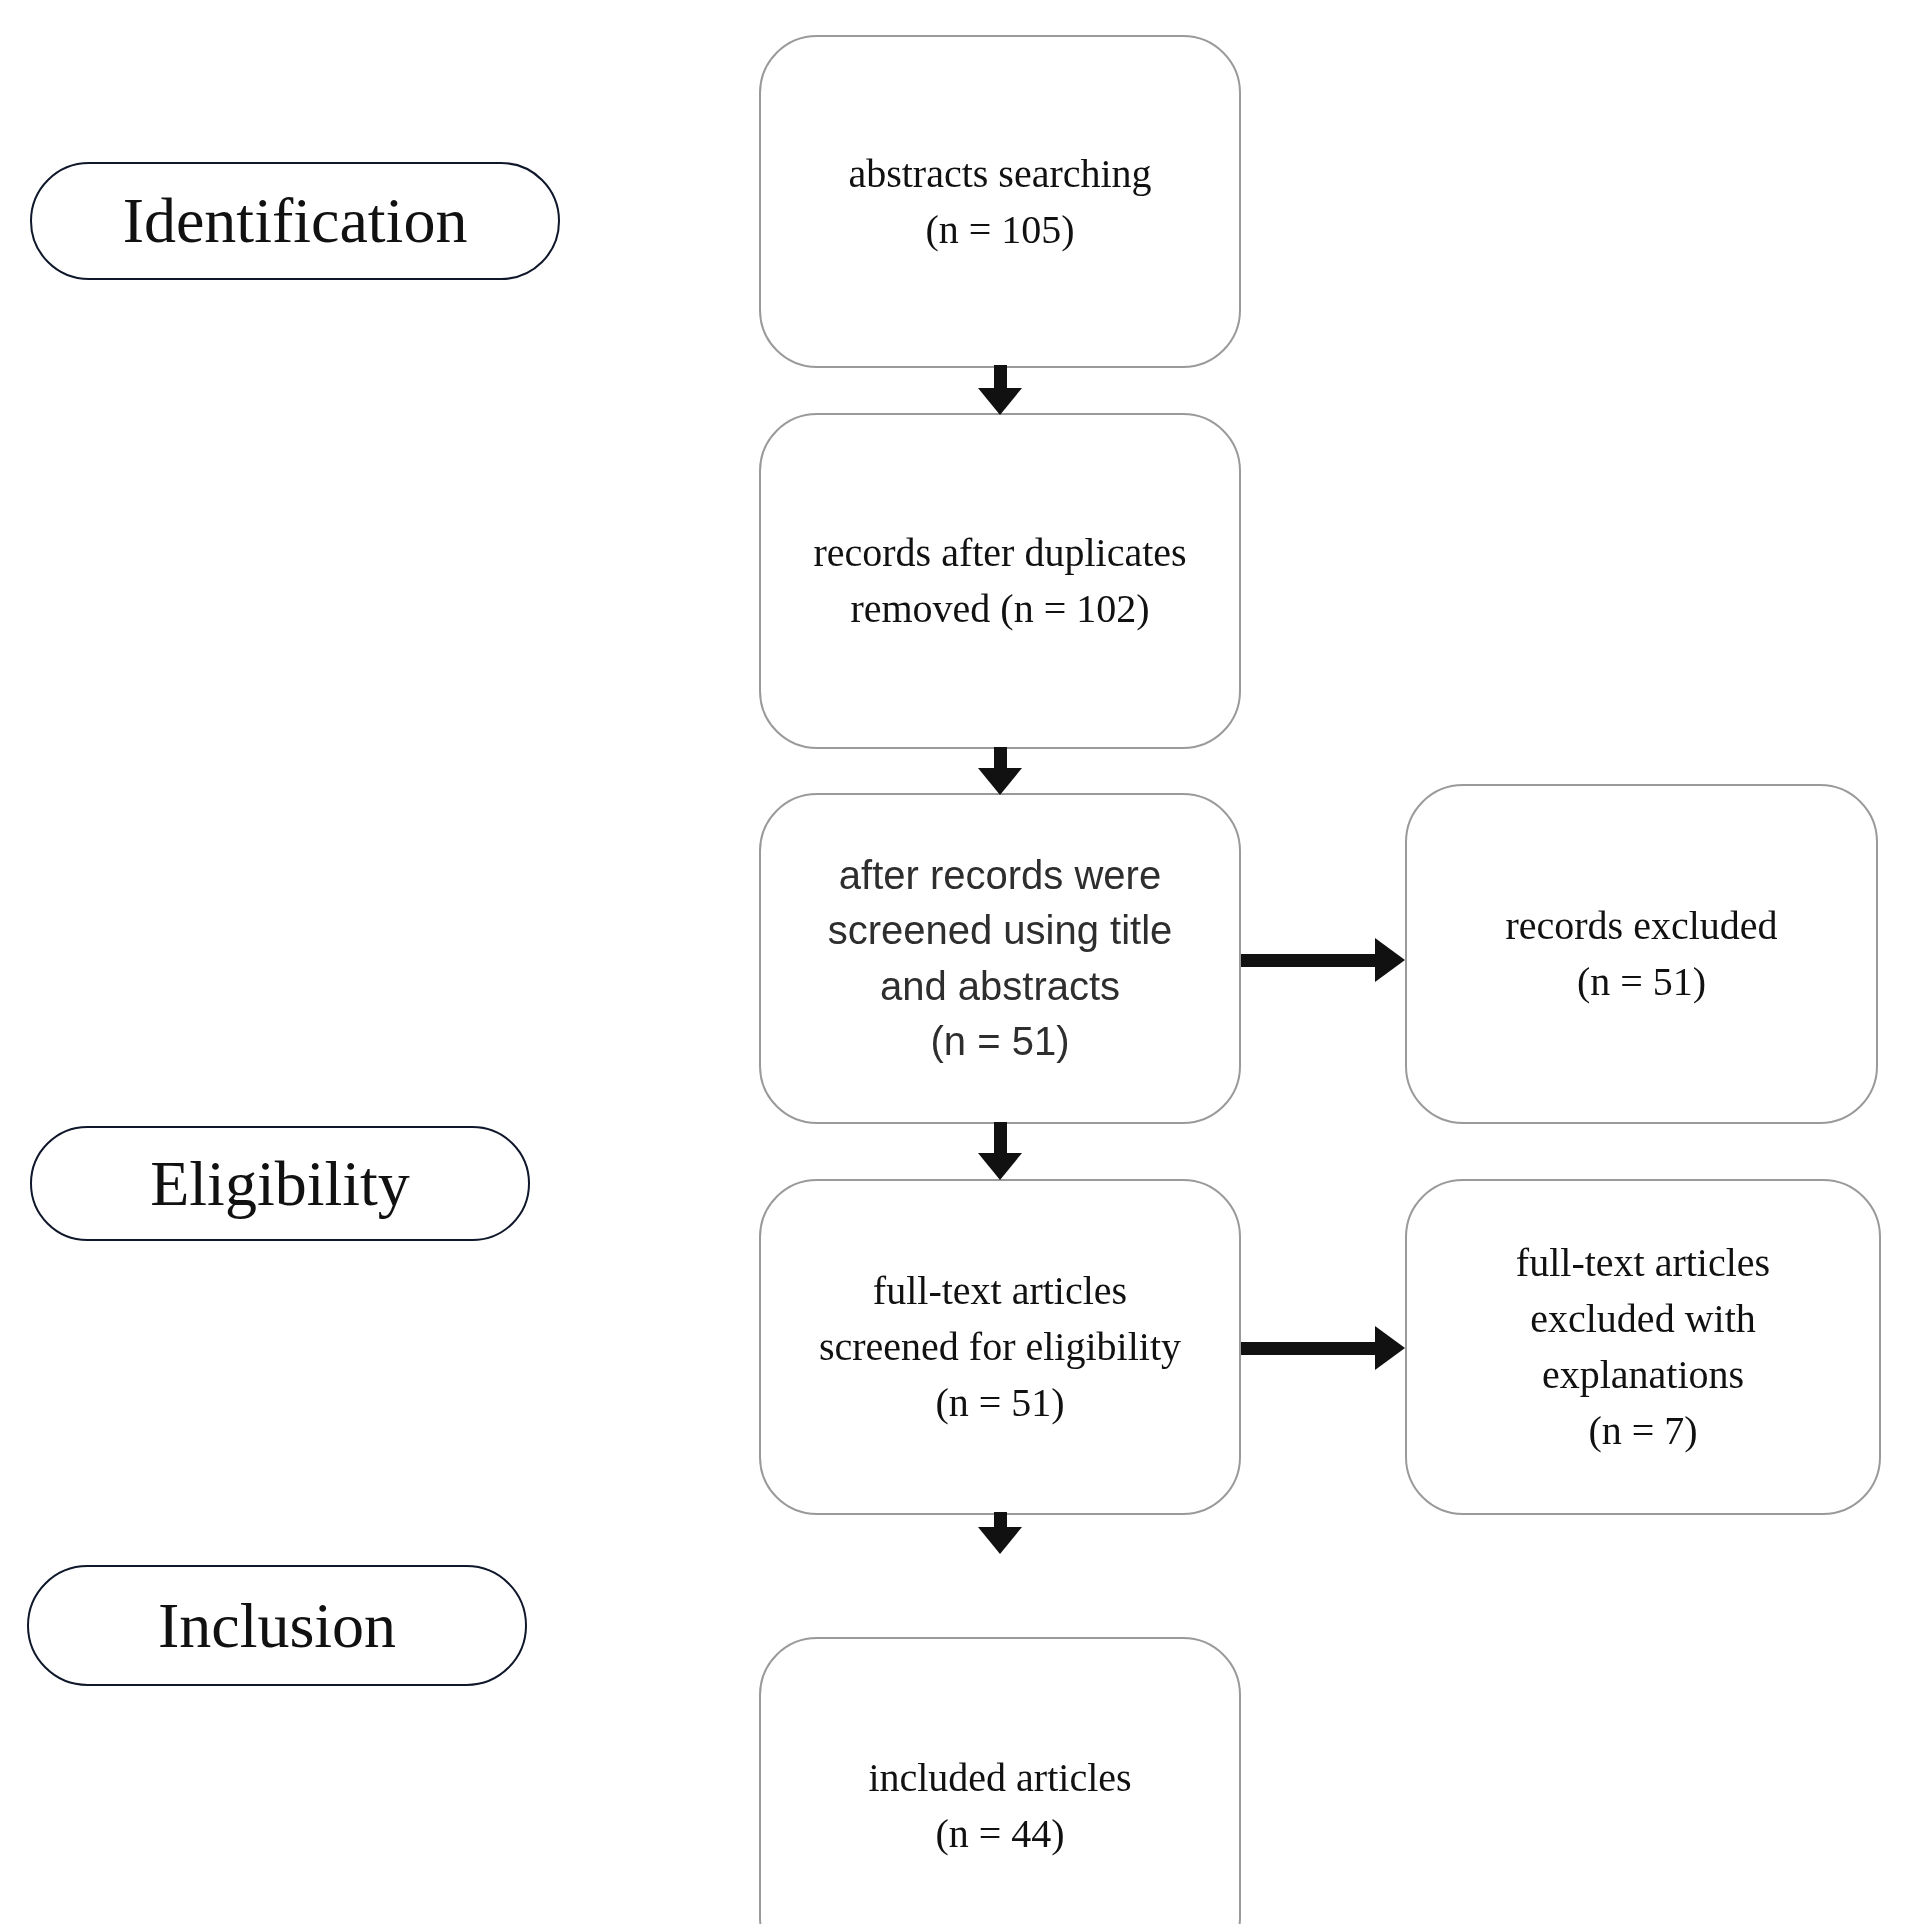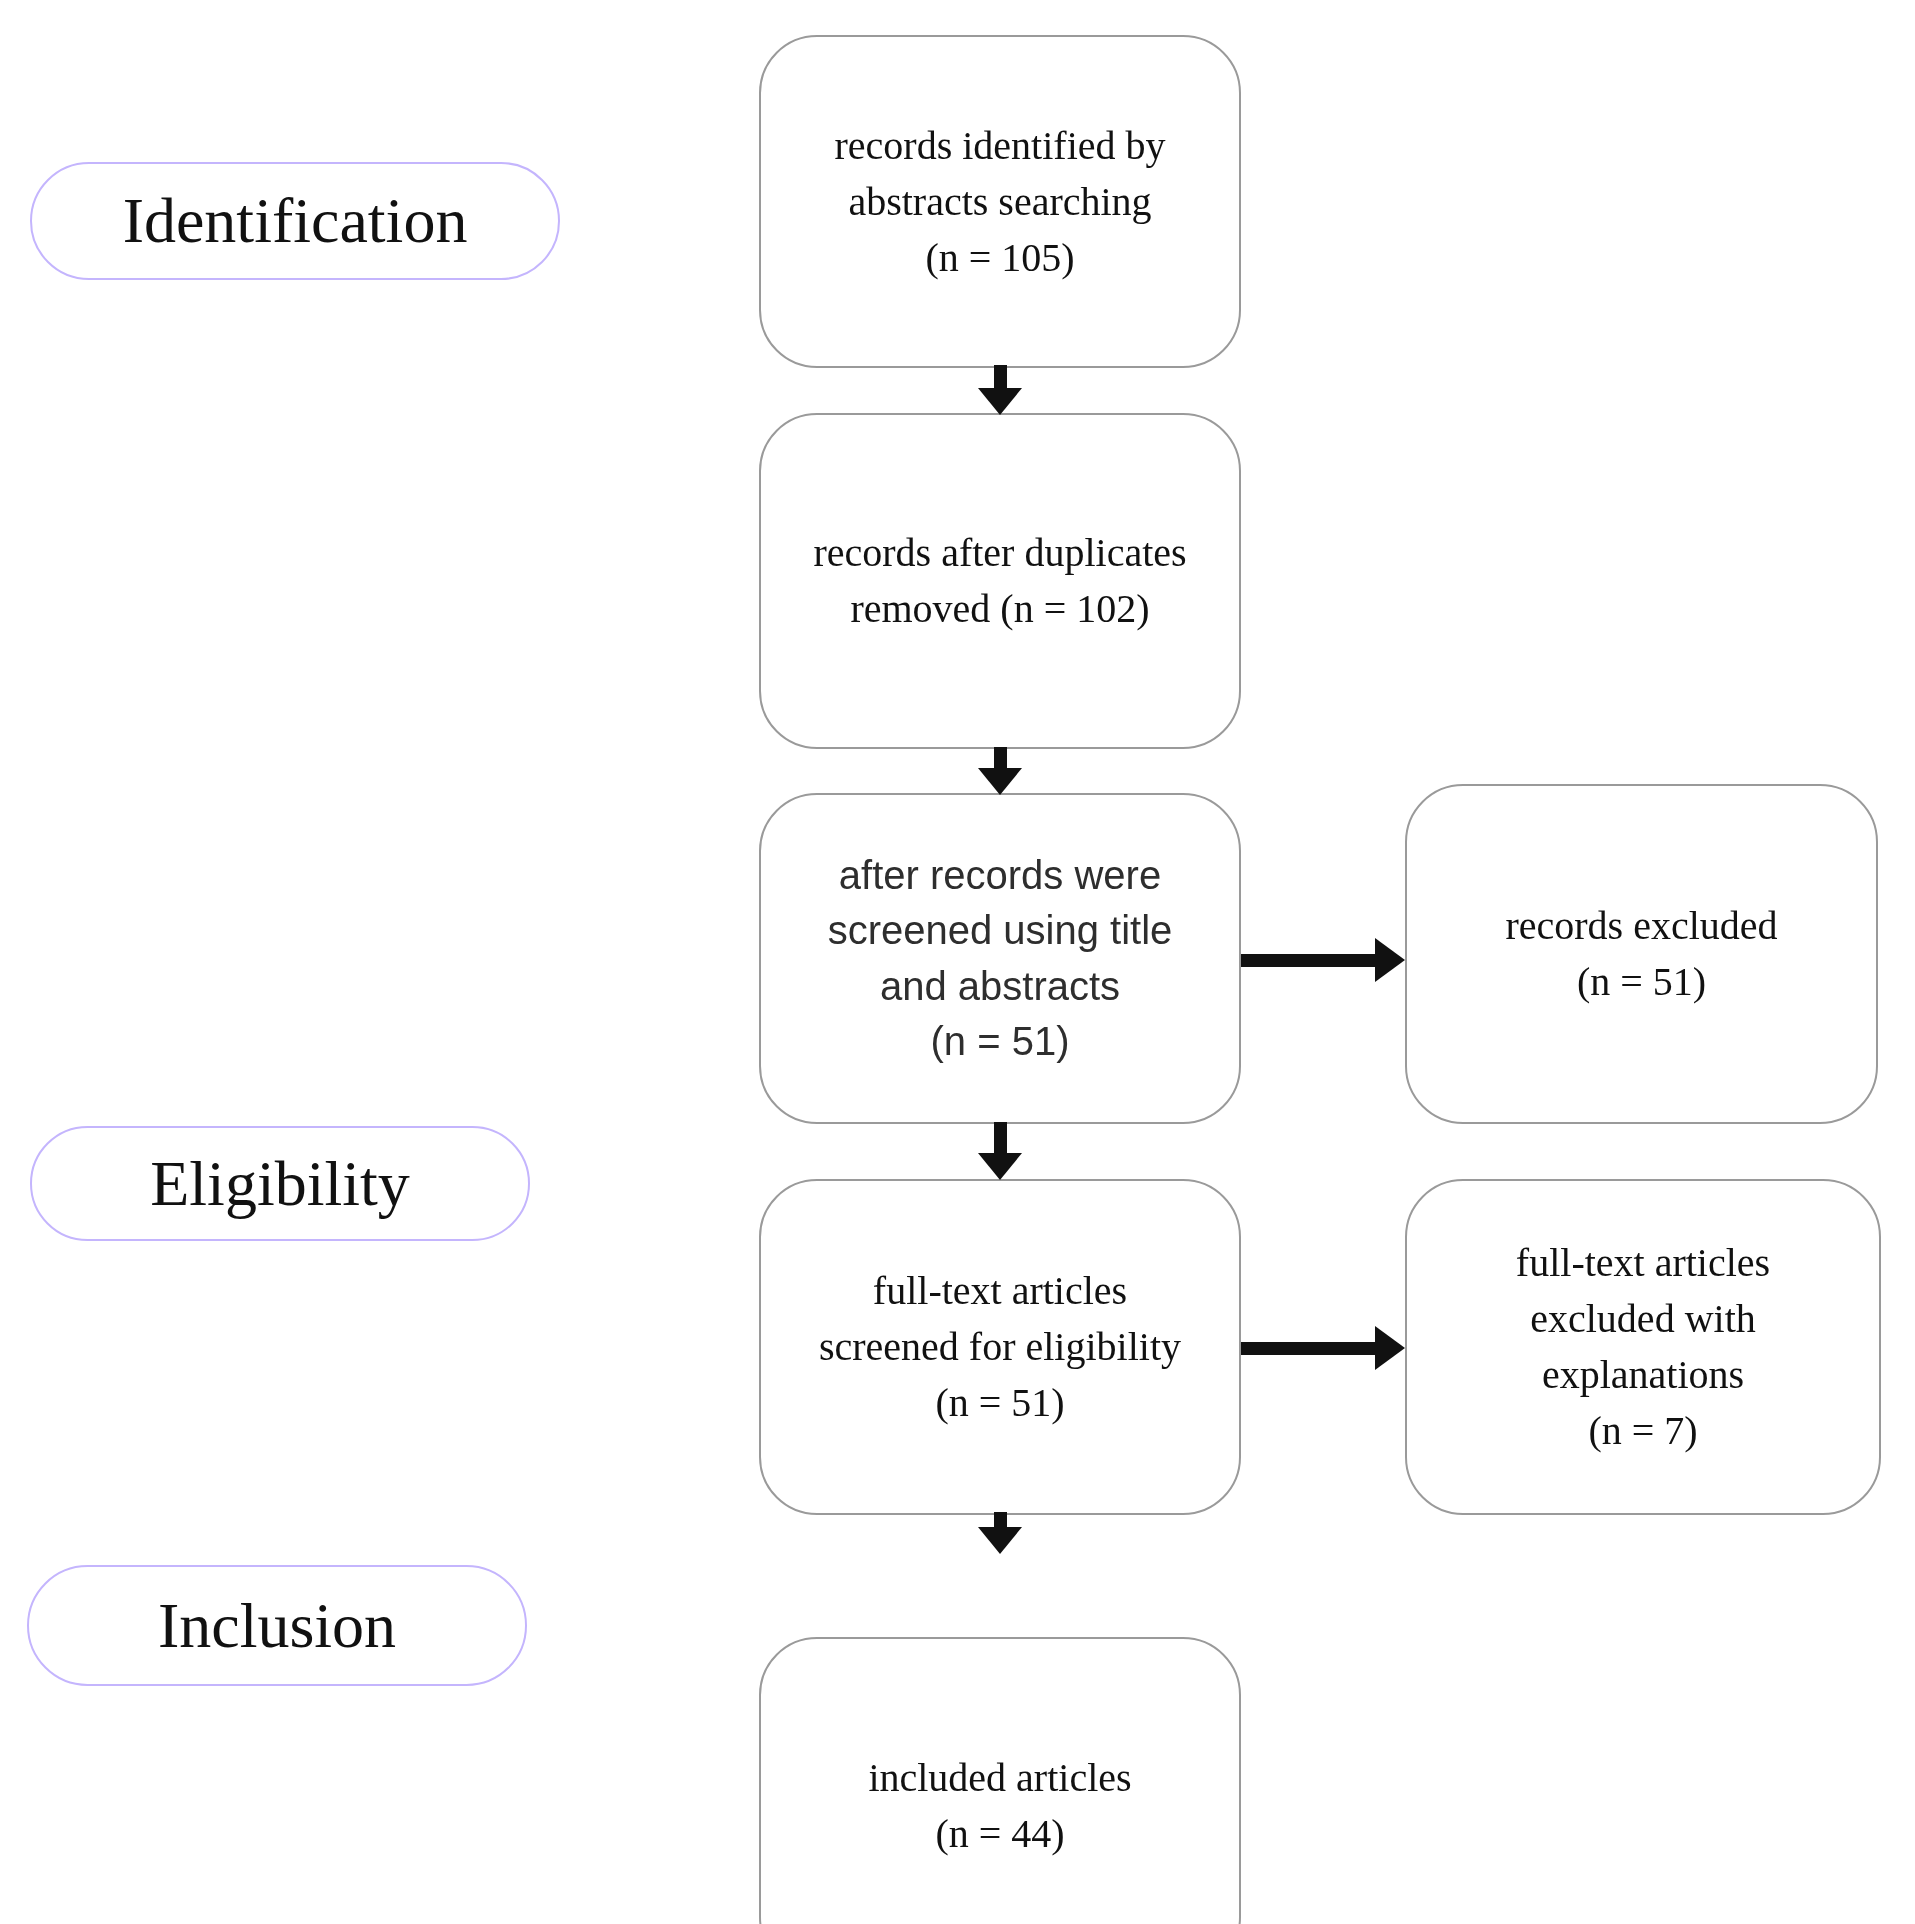--- a/index.html
+++ b/index.html
@@ -6,21 +6,21 @@
   #canvas {
     position: relative;
     width: 1915px;
     height: 1924px;
     background: #ffffff;
     font-family: "Liberation Serif", serif;
     color: #111111;
   }
   .pill {
     position: absolute;
-    border: 2px solid #c4b5fd;
+    border: 2px solid #0f172a;
     border-radius: 80px;
     background: #ffffff;
     display: flex;
     align-items: center;
     justify-content: center;
     font-size: 64px;
     color: #111111;
     box-sizing: border-box;
   }
   .fbox {
@@ -82,21 +82,20 @@
     <span>Identification</span>
   </div>
   <div class="pill" style="left:30px; top:1126px; width:500px; height:115px;">
     <span>Eligibility</span>
   </div>
   <div class="pill" style="left:27px; top:1565px; width:500px; height:121px;">
     <span>Inclusion</span>
   </div>
 
   <div class="fbox" style="left:759px; top:35px; width:482px; height:333px;">
-    <div class="ln">records identified by</div>
     <div class="ln">abstracts searching</div>
     <div class="ln">(n = 105)</div>
   </div>
 
   <div class="fbox" style="left:759px; top:413px; width:482px; height:336px;">
     <div class="ln">records after duplicates</div>
     <div class="ln">removed (n = 102)</div>
   </div>
 
   <div class="fbox sans" style="left:759px; top:793px; width:482px; height:331px;">

